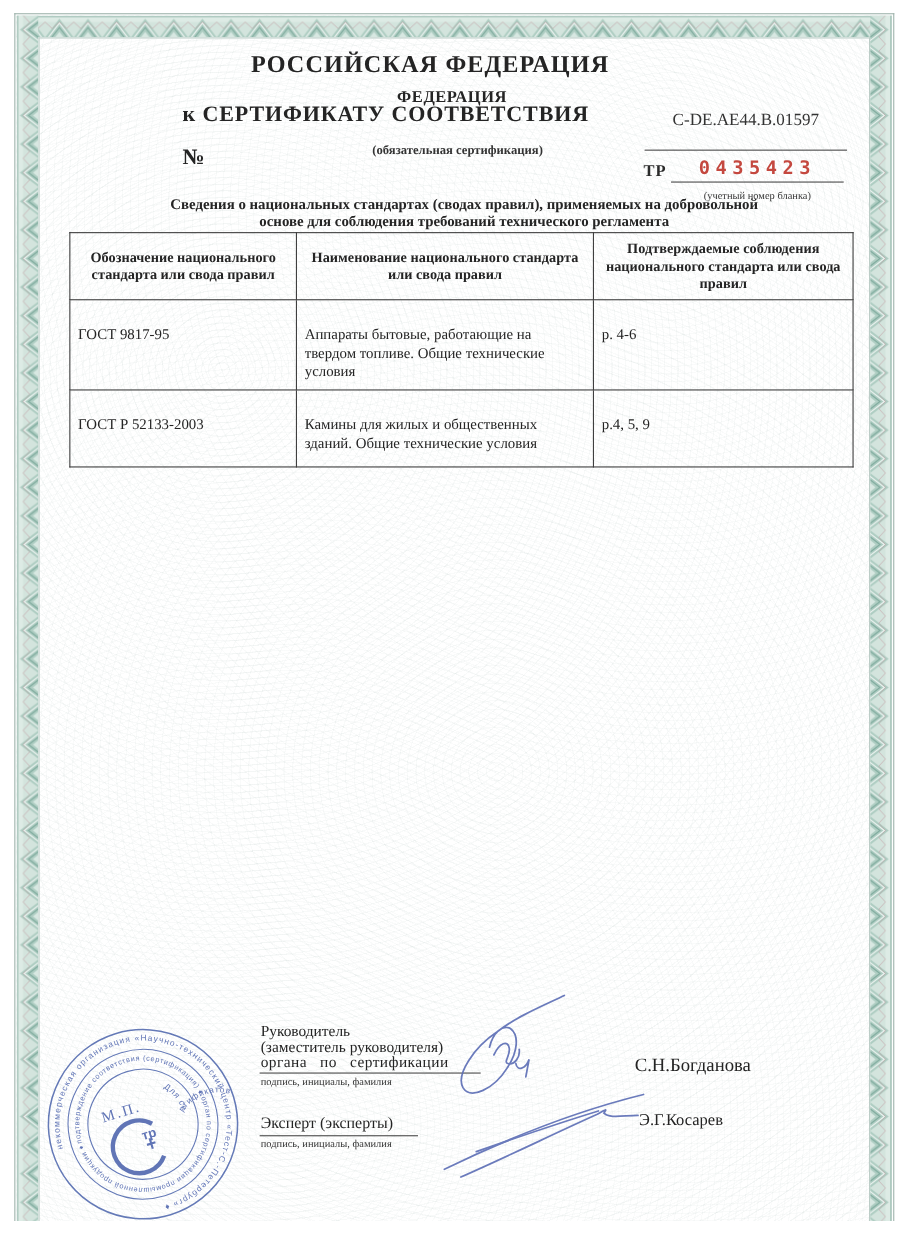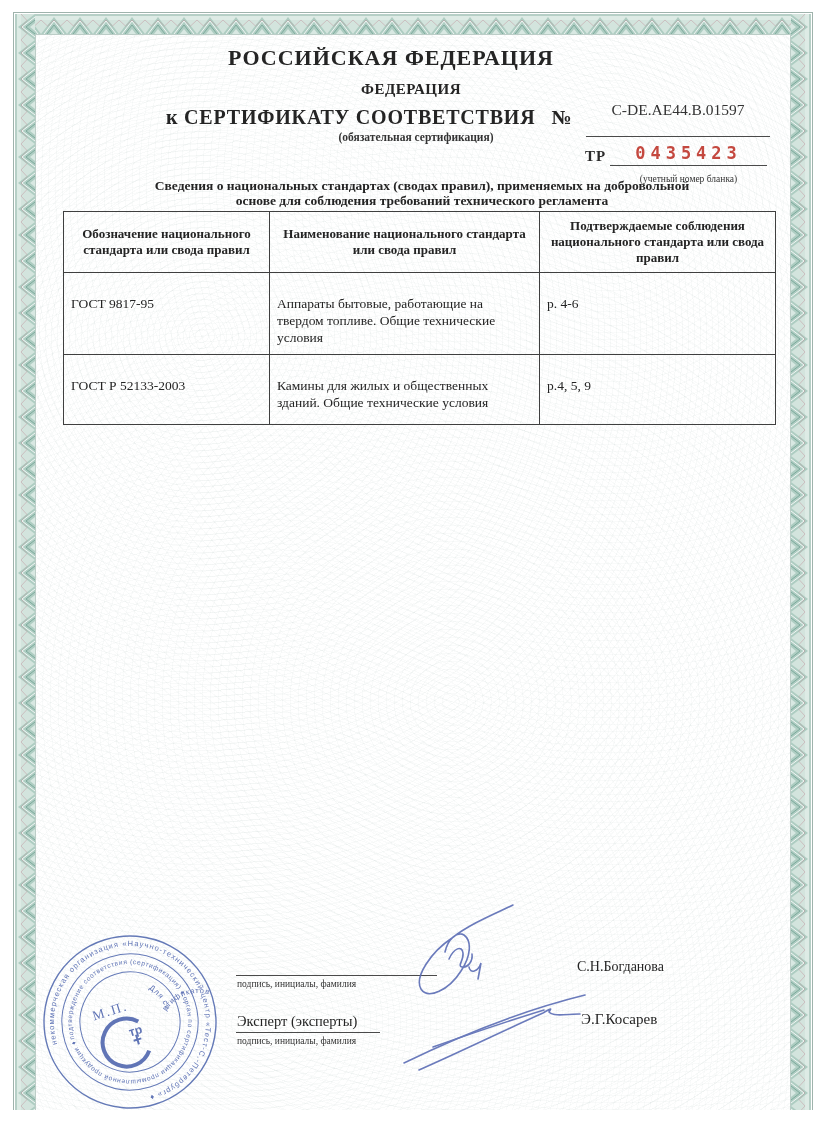--- a/index.html
+++ b/index.html
@@ -28,22 +28,22 @@
   .strip{position:absolute;}
   .strip-top{top:14px;left:15px;right:15px;height:20px;}
   .strip-left{top:14px;left:15px;width:20px;height:1108px;}
   .strip-right{top:14px;right:15px;width:20px;height:1108px;}
   .strip svg{display:block;width:100%;height:100%;}
   
   .country{position:absolute;top:45px;left:16px;width:750px;text-align:center;
     font-size:22px;font-weight:bold;letter-spacing:1px;color:#242424;}
   .doc-title{position:absolute;top:81px;left:36px;width:750px;text-align:center;
     font-size:15px;font-weight:bold;letter-spacing:.5px;color:#242424;}
-  .cert-row{position:absolute;top:106px;left:166px;display:flex;gap:16px;
-    font-size:20px;font-weight:bold;letter-spacing:.8px;color:#242424;}
+  .cert-row{position:absolute;top:93px;left:166px;display:flex;gap:16px;
+    font-size:20px;font-weight:bold;letter-spacing:.8px;color:#242424;flex-direction:column;}
   .cert-no-field{position:absolute;top:101px;left:586px;width:184px;text-align:center;
     font-size:15.5px;color:#333;border-bottom:1.3px solid #4a4a4a;padding-bottom:17px;}
   .cert-kind{position:absolute;top:131px;left:281px;width:270px;text-align:center;
     font-size:11.5px;font-weight:bold;color:#333;}
   .tr-label{position:absolute;top:148px;left:585px;font-size:15px;font-weight:bold;letter-spacing:1px;}
   .tr-field{position:absolute;top:143px;left:610px;width:157px;text-align:center;
     font-family:"DejaVu Sans Mono", monospace;font-weight:bold;font-size:17px;letter-spacing:5px;
     color:#c4483f;border-bottom:1.2px solid #4a4a4a;padding-bottom:2px;}
   .tr-caption{position:absolute;top:174px;left:610px;width:157px;text-align:center;
     font-size:9.5px;color:#333;}
@@ -57,21 +57,21 @@
   table.standards th{font-size:13px;font-weight:bold;text-align:center;
     padding:5px 8px;line-height:16px;height:50px;vertical-align:middle;color:#242424;}
   table.standards td{font-size:13.5px;padding:22px 8px 4px 7px;line-height:17px;color:#242424;}
   .row-1 td{height:55px;} .row-2 td{height:43px;}
   .col-code{width:206px;} .col-name{width:270px;} .col-req{width:236px;}
   
   .role-1{position:absolute;top:932px;left:237px;font-size:14px;line-height:14px;color:#242424;}
   .role-1 .spread{word-spacing:8px;letter-spacing:.4px;}
   .sig-line-1{position:absolute;top:975px;left:236px;width:201px;border-top:1px solid #4a4a4a;}
   .sig-caption-1{position:absolute;top:979px;left:237px;font-size:9.5px;color:#333;}
-  .name-1{position:absolute;top:959px;left:577px;font-size:14px;color:#242424;}
+  .name-1{position:absolute;top:959px;left:577px;font-size:17px;color:#242424;}
   .role-2{position:absolute;top:1013px;left:237px;font-size:14.5px;color:#242424;}
   .sig-line-2{position:absolute;top:1032px;left:236px;width:144px;border-top:1px solid #4a4a4a;}
   .sig-caption-2{position:absolute;top:1036px;left:237px;font-size:9.5px;color:#333;}
   .name-2{position:absolute;top:1011px;left:581px;font-size:15px;color:#242424;}
   .ink{position:absolute;top:895px;left:380px;width:240px;height:185px;}
   .stamp{position:absolute;top:930px;left:38px;width:184px;height:184px;opacity:.88;}
 </style>
 </head>
 <body>
 
@@ -170,20 +170,25 @@
         <td>р. 4-6</td>
       </tr>
       <tr class="row-2">
         <td>ГОСТ Р 52133-2003</td>
         <td>Камины для жилых и общественных зданий. Общие технические условия</td>
         <td>р.4, 5, 9</td>
       </tr>
     </tbody>
   </table>
 
+  <div class="role-1">
+    <div>Руководитель</div>
+    <div>(заместитель руководителя)</div>
+    <div class="spread">органа по сертификации</div>
+  </div>
   <div class="sig-line-1"></div>
   <div class="sig-caption-1">подпись, инициалы, фамилия</div>
   <div class="name-1">С.Н.Богданова</div>
 
   <div class="role-2">Эксперт (эксперты)</div>
   <div class="sig-line-2"></div>
   <div class="sig-caption-2">подпись, инициалы, фамилия</div>
   <div class="name-2">Э.Г.Косарев</div>
 
   <svg class="ink" xmlns="http://www.w3.org/2000/svg" viewBox="380 895 240 185">

